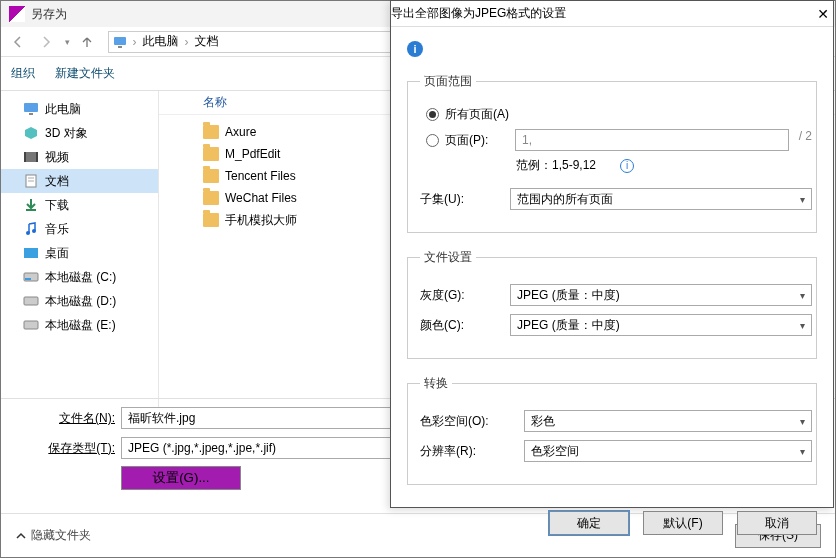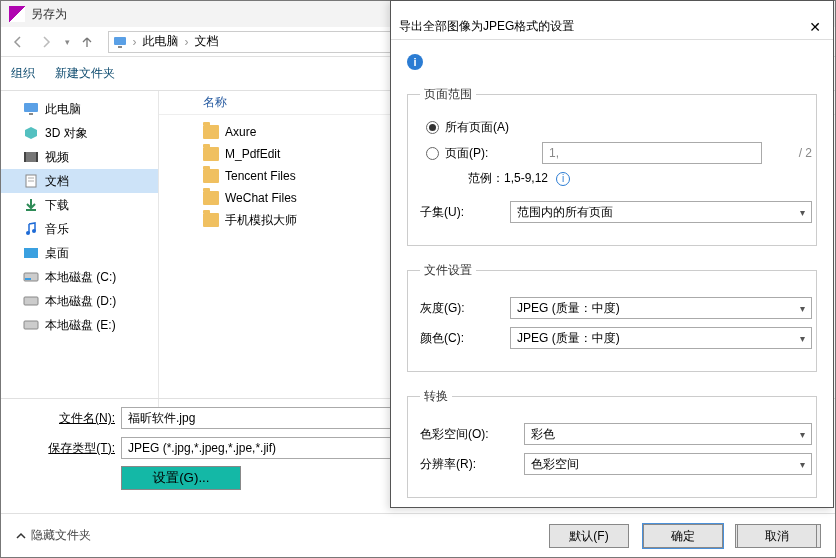--- a/index.html
+++ b/index.html
@@ -27,43 +27,43 @@
   .content-header { height: 24px; border-bottom: 1px solid #eee; display:flex; align-items:center; padding-left: 44px; color:#265aa0; }
   .file-list { padding-top: 6px; }
   .folder { height: 22px; display:flex; align-items:center; padding-left: 44px; gap:6px; }
   .folder-icon { width:16px; height:14px; background:#f0c060; border-radius:1px; position:relative; }
   .folder-icon::before { content:""; position:absolute; top:-3px; left:0; width:7px; height:3px; background:#f0c060; border-radius:1px 1px 0 0;}
 
   .bottom-fields { position:absolute; left:0; right:0; bottom: 58px; padding: 4px 0 6px 0; border-top: 1px solid #e0e0e0; }
   .field-row { display:flex; align-items:center; height: 30px; }
   .field-row label { width: 120px; text-align: right; padding-right: 6px; text-decoration: underline; }
   .field-row .combo { flex:1; margin-right: 30px; height: 22px; border: 1px solid #aaa; padding: 0 6px; display:flex; align-items:center; background:#fff; }
-  .settings-btn { margin-left: 120px; width: 120px; height: 24px; border: 1px solid #888; background:#14b8a6; }
+  .settings-btn { margin-left: 120px; width: 120px; height: 24px; border: 1px solid #888; background:#a21caf; }
 
   .footer { position:absolute; left:0; right:0; bottom:0; height: 44px; border-top: 1px solid #e0e0e0; display:flex; align-items:center; justify-content:space-between; padding: 0 14px 0 14px; }
   .footer .hide-folders { display:flex; align-items:center; gap:4px; color:#444; }
   .btn { height: 24px; min-width: 86px; border: 1px solid #888; background:#e5e5e5; font-size:12px; }
 
   
   .settings { position:absolute; left: 390px; top: 0; width: 444px; height: 508px; border: 1px solid #555; background:#fff; box-shadow: -2px 2px 8px rgba(0,0,0,0.15); }
-  .settings-title { height: 26px; display:flex; align-items:center; justify-content:space-between; padding: 0 8px; border-bottom: 1px solid #ddd; margin-top: 13px; }
+  .settings-title { height: 26px; display:flex; align-items:center; justify-content:space-between; padding: 0 0; border-bottom: 1px solid #ddd; }
   .settings-body { padding: 14px 16px 10px 16px; }
   .info-line { display:flex; align-items:center; gap:6px; margin-bottom: 16px; }
   .info-icon { width:16px; height:16px; border-radius:50%; background:#2b7cd3; color:#fff; display:flex; align-items:center; justify-content:center; font-weight:bold; font-size:11px; }
 
   fieldset { border: 1px solid #ccc; margin-bottom: 16px; padding: 10px 4px 14px 12px; }
   fieldset legend { padding: 0 4px; color:#333; }
   .radio-row { display:flex; align-items:center; margin: 6px 0 6px 6px; gap: 6px; }
   .radio { width:13px; height:13px; border:1px solid #666; border-radius:50%; display:inline-flex; align-items:center; justify-content:center; }
   .radio.checked::after { content:""; width:7px; height:7px; background:#333; border-radius:50%; }
-  .page-input-row { display:flex; align-items:center; gap: 27px; margin-left: 6px; }
+  .page-input-row { display:flex; gap: 0; margin-left: 6px; }
   .page-input-row .page-label { width: 70px; }
   .page-text { height:22px; border:1px solid #aaa; padding:0 6px; flex:1; color:#888; display:flex; align-items:center; }
   .total-pages { color:#888; padding-left: 10px; }
-  .hint-row { margin-left: 48px; margin-top: 6px; display:flex; align-items:center; gap:8px; }
+  .hint-row { margin-left: 96px; margin-top: 6px; display:flex; align-items:center; gap:24px; }
   .qmark { width:14px; height:14px; border:1px solid #2b7cd3; color:#2b7cd3; border-radius:50%; display:inline-flex; align-items:center; justify-content:center; font-size:10px; }
 
   .form-row { display:flex; align-items:center; margin: 8px 0; gap: 14px; }
   .form-row .lbl { width: 76px; }
   .form-row .sel { flex:1; height:22px; border:1px solid #aaa; display:flex; align-items:center; justify-content:space-between; padding:0 6px; background:#fff; }
   .sel .caret { font-size:10px; color:#555; }
 
   .settings-buttons { display:flex; justify-content:flex-end; gap: 14px; padding: 0 16px; }
   .settings-buttons .btn { min-width: 80px; }
   .settings-buttons .btn.primary { outline: 1px solid #4a90d9; }
@@ -335,17 +335,17 @@
         <span class="lbl" style="width:90px">分辨率(R):</span>
         <div class="sel">
           <span>色彩空间</span>
           <span class="caret">▾</span>
         </div>
       </div>
     </fieldset>
   </div>
 
   <div class="settings-buttons">
+    <button class="btn primary">确定</button>
     <button class="btn">默认(F)</button>
-    <button class="btn primary">确定</button>
     <button class="btn">取消</button>
   </div>
 </div>
 
 </body></html>

